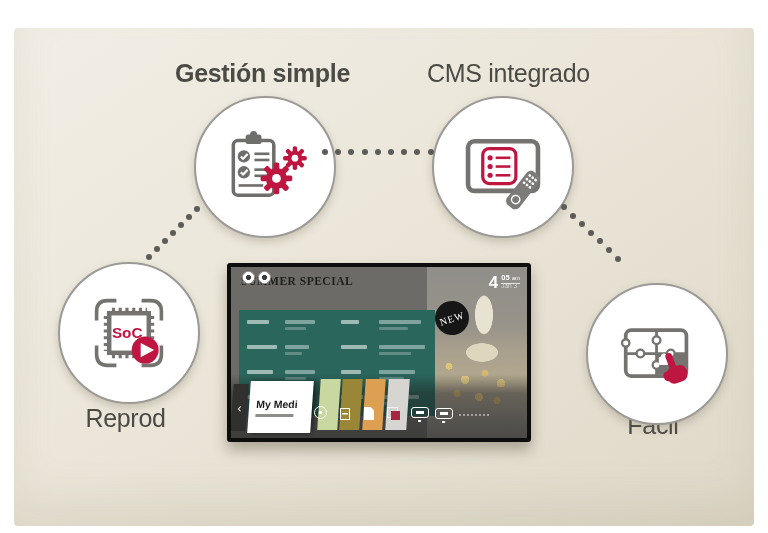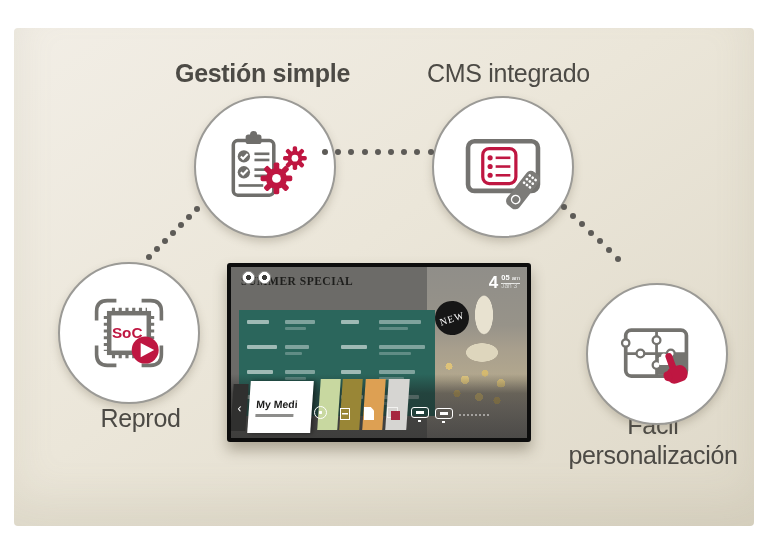--- a/index.html
+++ b/index.html
@@ -76,26 +76,25 @@
   .g-trail{left:228px;top:147px;width:30px;height:0;border-top:2px dotted rgba(255,255,255,.45);}
 </style>
 </head>
 <body>
 
 <div class="canvas">
   <div class="panel"></div>
 
   <div class="feature-label" style="left:140px;top:58px;width:245px;font-weight:bold;">Gestión simple</div>
   <div class="feature-label" style="left:391px;top:58px;width:235px;">CMS integrado</div>
-  <div class="feature-label" style="left:18px;top:403px;width:245px;">
+  <div class="feature-label" style="left:3px;top:403px;width:245px;">
     <span>Reprod</span><br>
   </div>
   <div class="feature-label" style="left:528px;top:410px;width:250px;">
     <span>Fácil</span><br>
-    <span>personalización</span>
   </div>
 
   <div class="feature-circle" style="left:194px;top:96px;">
     <svg width="88" height="88" viewBox="0 0 100 100">
       <rect x="14" y="20" width="46" height="62" rx="5" fill="#fff" stroke="#6f6e6b" stroke-width="4"></rect>
       <rect x="28" y="13" width="18" height="11" rx="3" fill="#6f6e6b"></rect>
       <circle cx="37" cy="13" r="4" fill="#6f6e6b"></circle>
       <circle cx="26" cy="38" r="7" fill="#6f6e6b"></circle>
       <path d="M22.5 38 l2.6 2.6 l5.2 -5.4" stroke="#fff" stroke-width="2.4" fill="none"></path>
       <circle cx="26" cy="56" r="7" fill="#6f6e6b"></circle>

